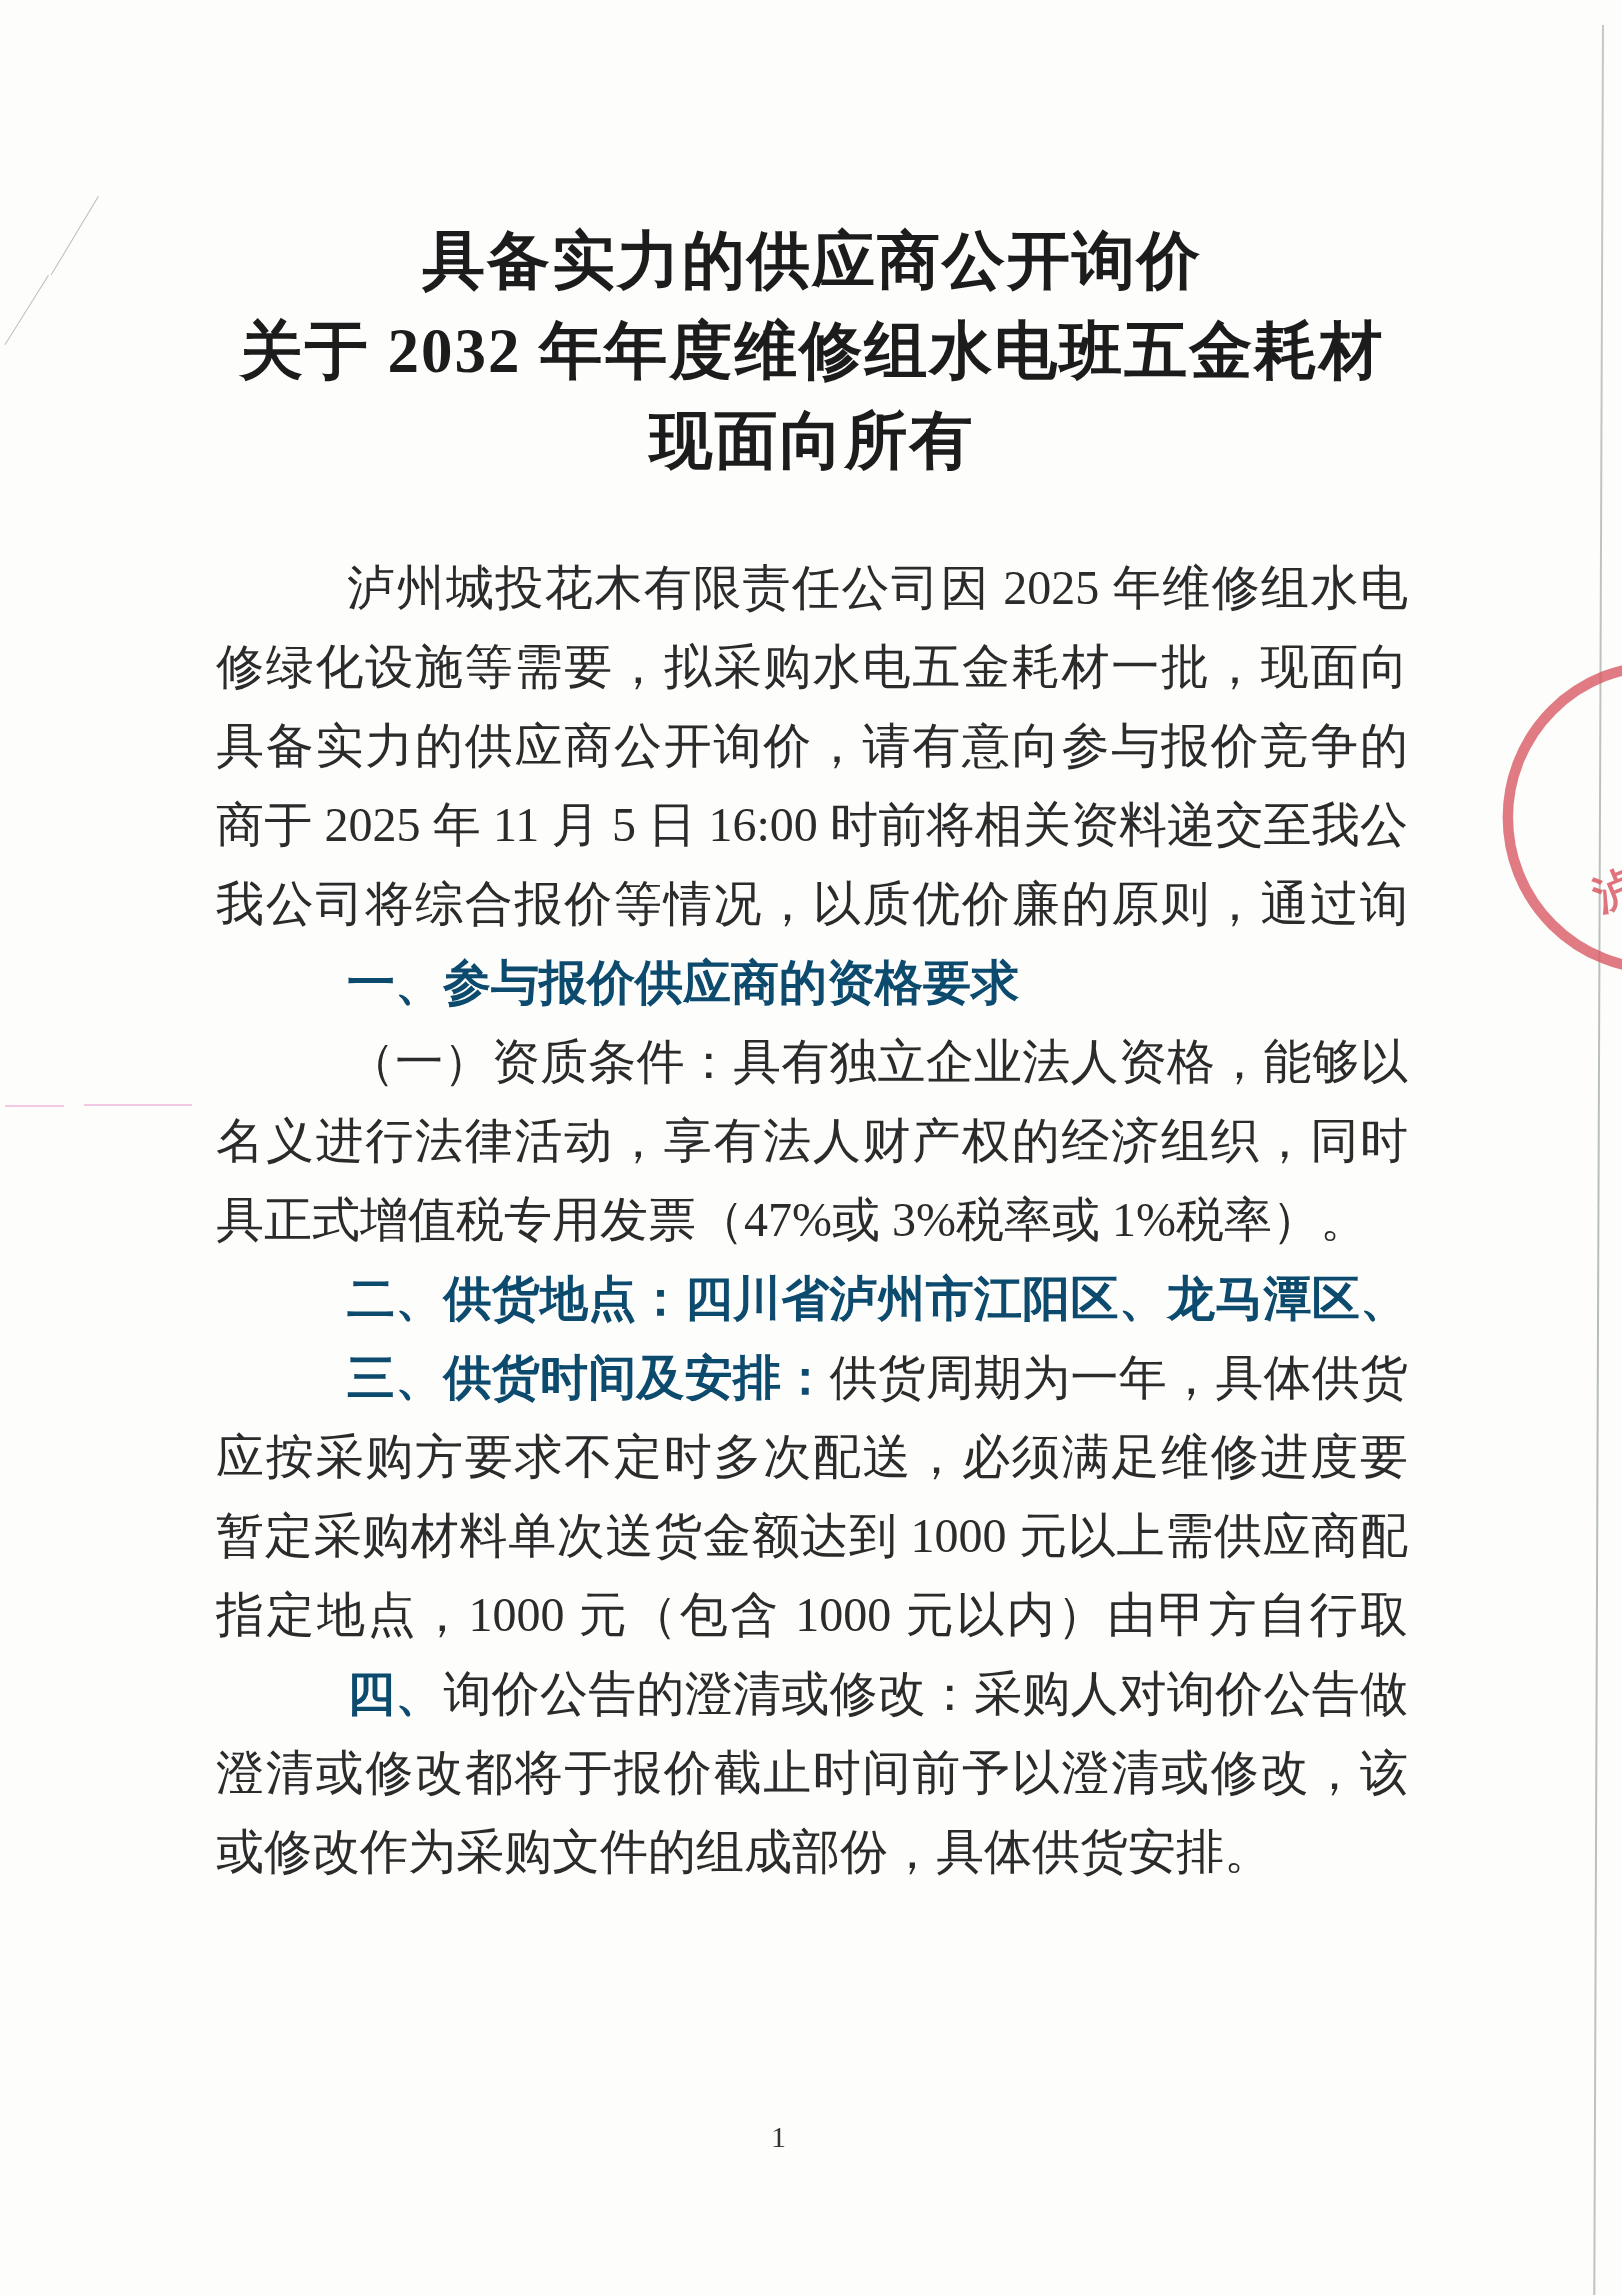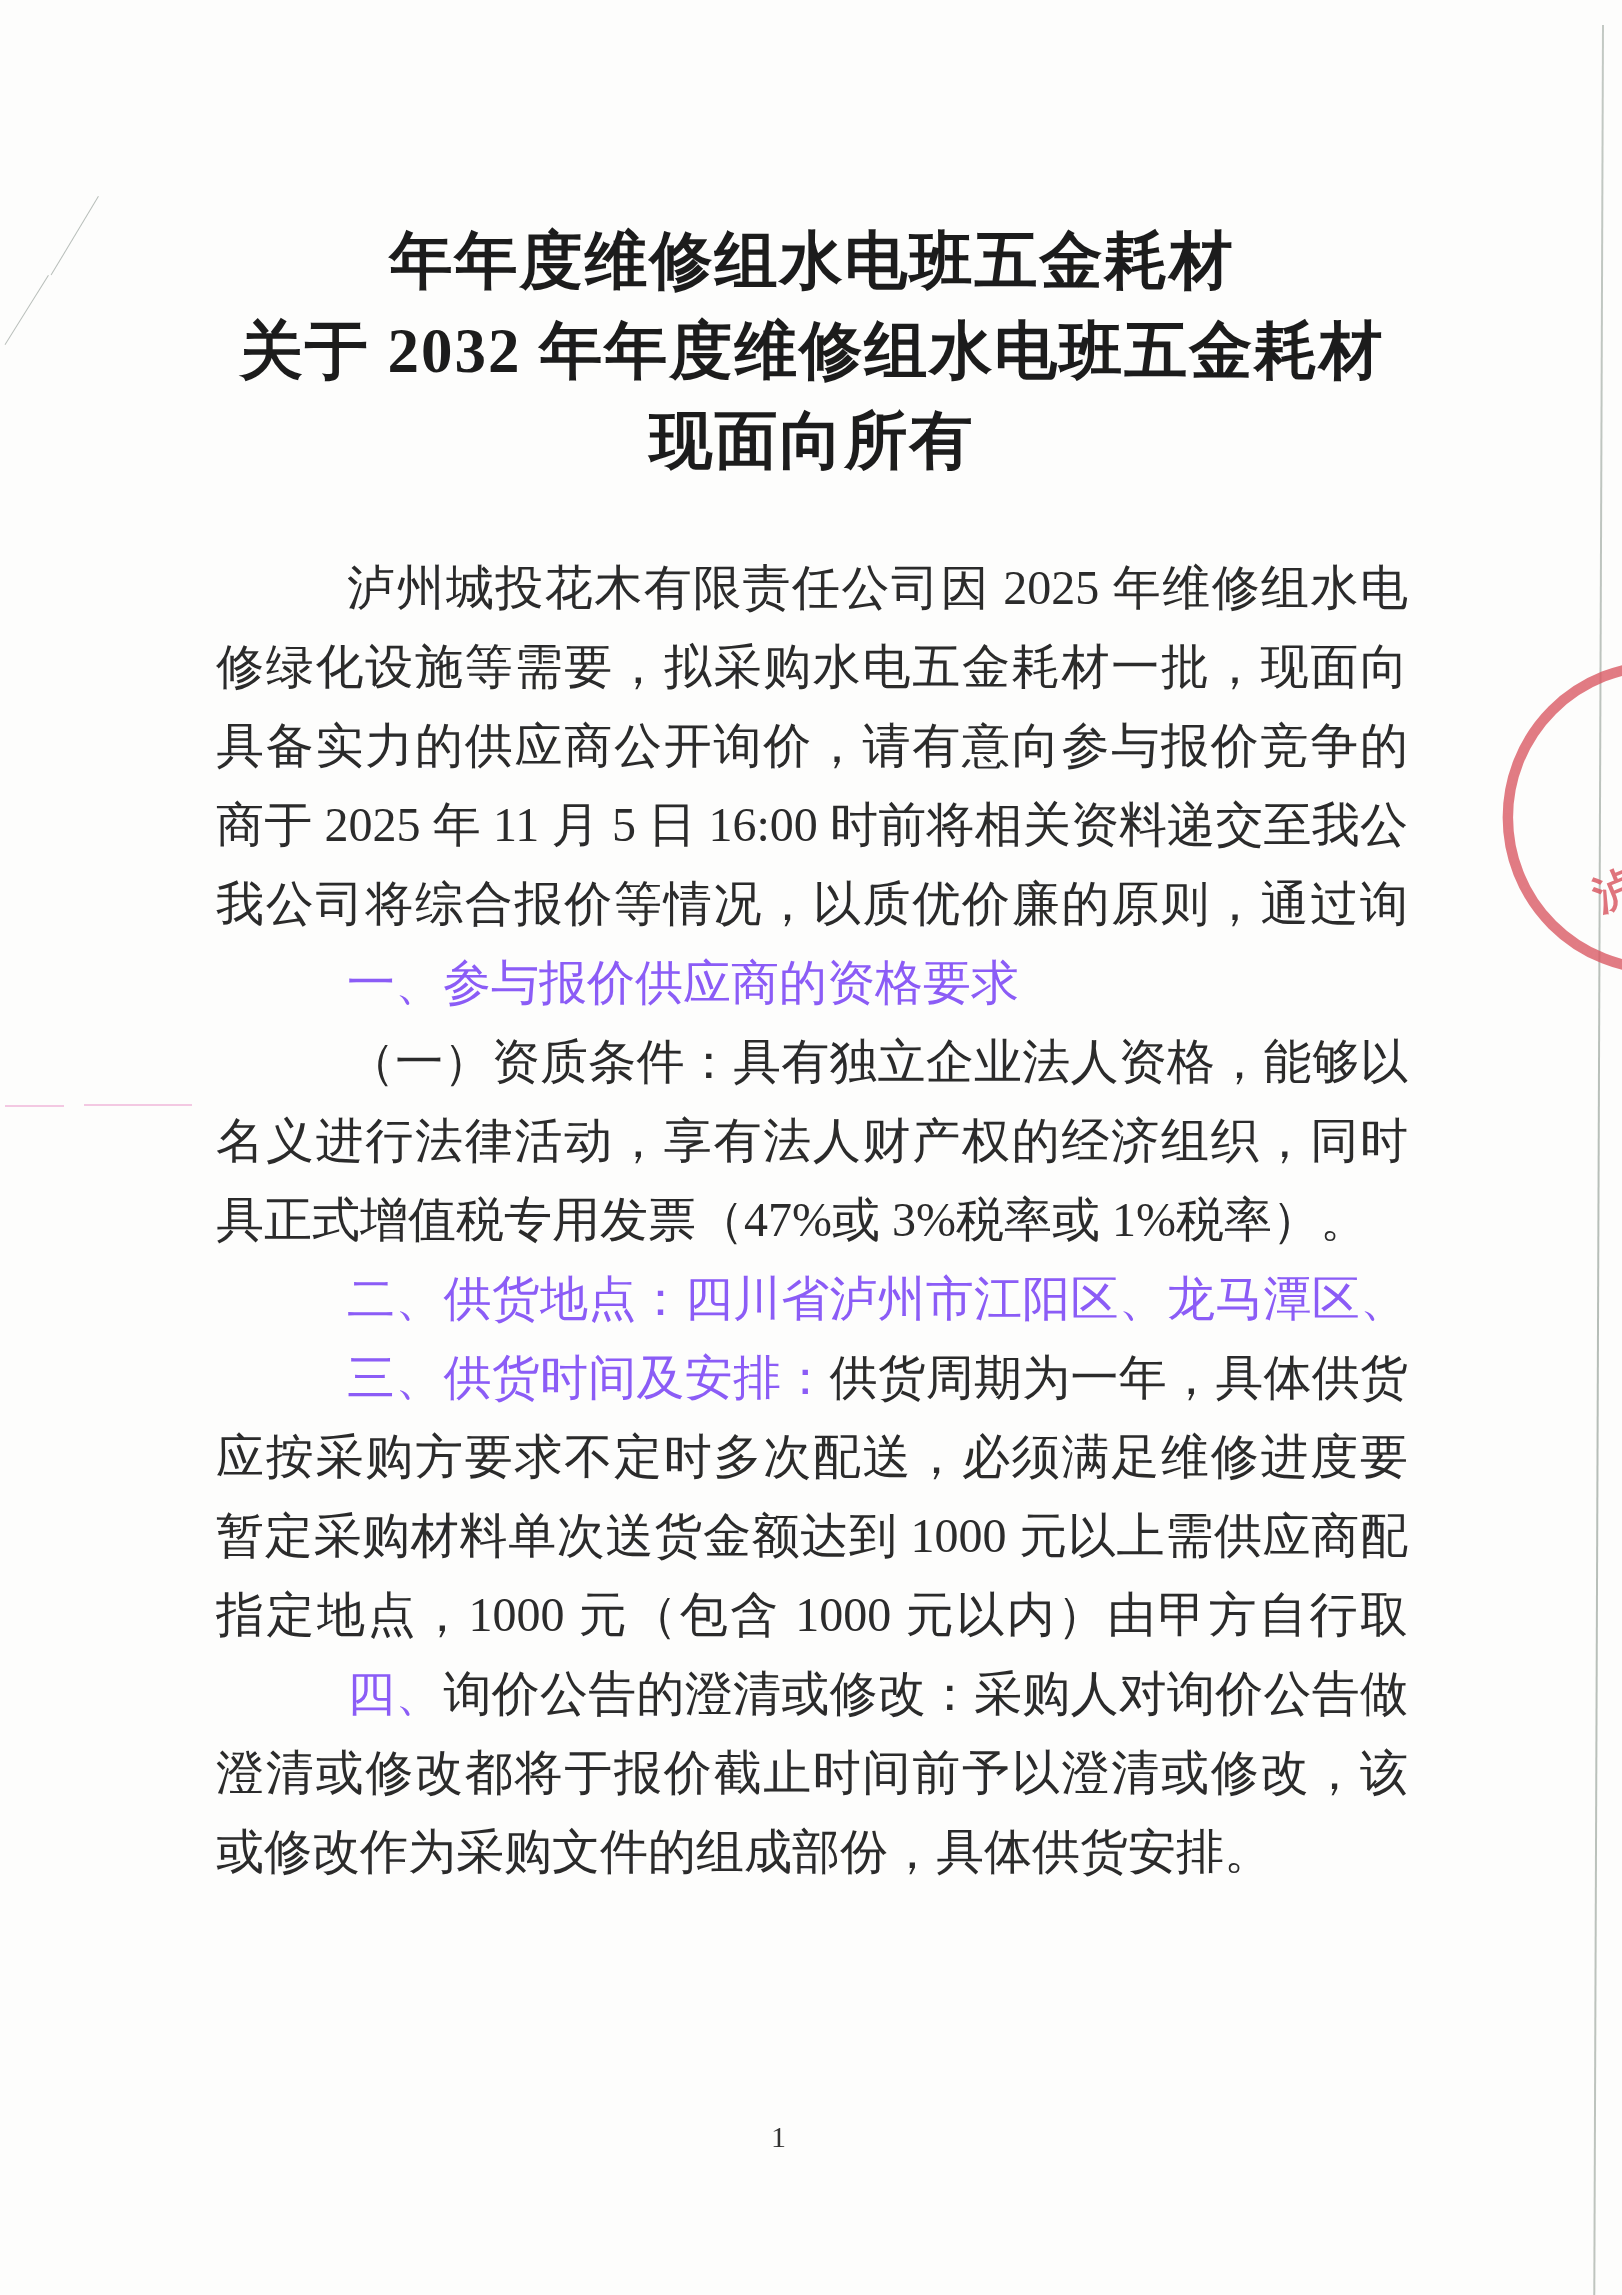--- a/index.html
+++ b/index.html
@@ -25,21 +25,21 @@
   }
   .para { margin:0; }
   .line {
     text-align:justify;
     text-align-last:justify;
     overflow:hidden;
     height:79px;
   }
   .line.last { text-align-last:left; }
   .line.indent { text-indent:131px; }
-  .bold { font-weight:normal; color:#8b5cf6; }
+  .bold { font-weight:bold; color:#0c4a6e; }
   .page-number {
     position:absolute; top:2120px; left:746px; width:65px;
     text-align:center; font-size:30px; color:#333;
   }
   .seal { position:absolute; top:641px; left:1479px; }
   .scan-edge {
     position:absolute; top:25px; left:1602px;
     width:2px; height:2271px;
     background:linear-gradient(#b9c0ba, #a9b2ab 60%, #b4bbb4);
     transform:rotate(0.22deg); transform-origin:top left;
@@ -62,21 +62,21 @@
 
 <div class="page">
 
   <div class="diag-1"></div>
   <div class="diag-2"></div>
   <div class="pink-1"></div>
   <div class="pink-2"></div>
   <div class="scan-edge"></div>
 
   <div class="title-block">
-    <div>年年度维修组水电班五金耗材</div>
+    <div>具备实力的供应商公开询价</div>
     <div>关于 2032 年年度维修组水电班五金耗材</div>
     <div>现面向所有</div>
   </div>
 
   <div class="doc-body">
       <div class="para">
         <div class="line indent"><span>泸州城投花木有限责任公司因 2025 年维修组水电班维</span></div>
         <div class="line"><span>修绿化设施等需要，拟采购水电五金耗材一批，现面向所有</span></div>
         <div class="line"><span>具备实力的供应商公开询价，请有意向参与报价竞争的供应</span></div>
         <div class="line"><span>商于 2025 年 11 月 5 日 16:00 时前将相关资料递交至我公司，</span></div>

